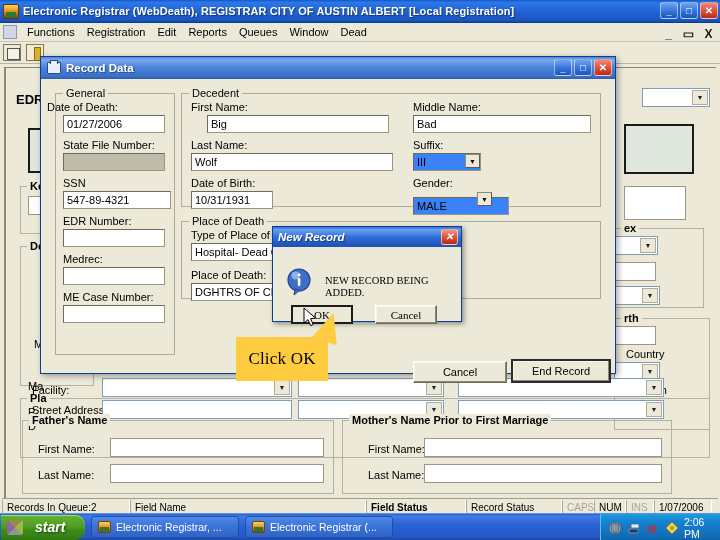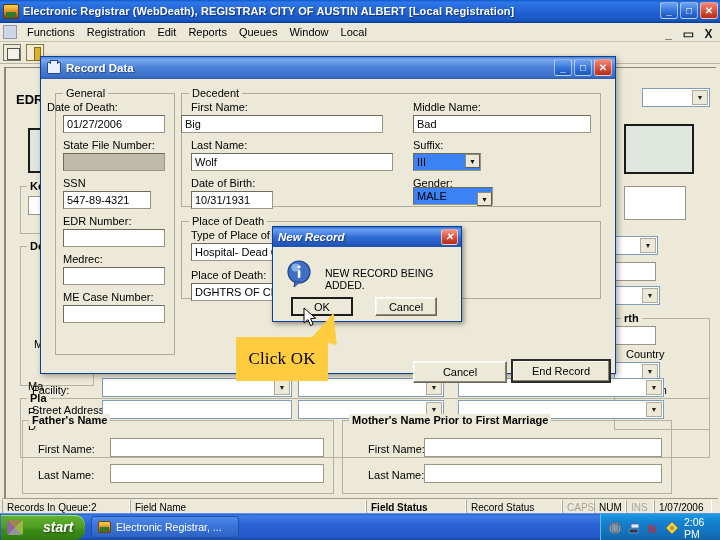--- a/index.html
+++ b/index.html
@@ -224,21 +224,21 @@
     text-shadow: 1px 1px 1px rgba(0,0,0,.4);
   }
   .modal-close {
     position: absolute; right: 3px; top: 2px;
     width: 17px; height: 16px; border-radius: 3px;
     border: 1px solid #ffffff99;
     background: linear-gradient(180deg,#f39283,#d8503a 55%,#ae2a14);
     color: #fff; font-size: 10px; font-weight: bold;
     display: flex; align-items: center; justify-content: center; line-height: 1;
   }
-  .modal-body { position: absolute; left: 0; top: 20px; width: 190px; height: 76px; }
+  .modal-body { position: absolute; left: 0; top: 28px; width: 190px; height: 76px; font-family: Liberation Serif, serif; }
   .info-icon {
     position: absolute; left: 12px; top: 12px; width: 30px; height: 30px;
   }
   .modal-msg {
     position: absolute; left: 52px; top: 20px; width: 132px;
     font-size: 10.5px; color: #000; line-height: 12px;
   }
   .modal-btn {
     position: absolute; top: 50px; height: 19px; width: 62px;
     background: #ece9d8; font-size: 11px; color: #000;
@@ -272,21 +272,21 @@
   .taskbar {
     position: absolute; left: 0; bottom: 0; width: 720px; height: 27px;
     background: linear-gradient(180deg,#2e5fcf 0%,#3f7ce4 8%,#2b62d6 40%,#2458c8 88%,#1c46a8 100%);
     border-top: 1px solid #5d92f0;
     display: flex; align-items: center;
   }
   .start-btn {
     width: 84px; height: 25px; margin-left: 1px;
     background: linear-gradient(180deg,#63b331 0%,#4f9e22 45%,#3f8b18 60%,#2f7a10 100%);
     border-radius: 0 10px 10px 0;
-    display: flex; align-items: center; gap: 20px; padding-left: 6px;
+    display: flex; align-items: center; gap: 12px; padding-left: 6px;
     box-shadow: inset 0 1px 0 #9ae061;
   }
   .start-flag {
     width: 16px; height: 15px; flex: none;
     background:
       linear-gradient(135deg,#f04d4d 0 50%, #f2b83c 50% 100%);
     border-radius: 3px;
     position: relative;
   }
   .start-flag::after {
@@ -339,21 +339,21 @@
   </div>
 
   <div class="menubar">
     <div class="menu-sysicon"></div>
     <div class="menu-item">Functions</div>
     <div class="menu-item">Registration</div>
     <div class="menu-item">Edit</div>
     <div class="menu-item">Reports</div>
     <div class="menu-item">Queues</div>
     <div class="menu-item">Window</div>
-    <div class="menu-item">Local</div>
+    <div class="menu-item">Dead</div>
     <div class="mdi-btns">
       <div class="mdi-btn">_</div>
       <div class="mdi-btn">▭</div>
       <div class="mdi-btn">X</div>
     </div>
   </div>
 
   <div class="toolbar">
     <div class="tb-icon copy"></div>
     <div class="tb-icon door"></div>
@@ -396,20 +396,23 @@
       <div class="arrow">▼</div>
     </div>
     <div class="bg-combo" style="left:96px; top:332px; width:190px;"></div>
     <div class="bg-combo" style="left:292px; top:332px; width:146px;">
       <div class="arrow">▼</div>
     </div>
 
     <div class="bg-bigbox" style="left:618px; top:56px; width:70px; height:50px;"></div>
     <div class="bg-field" style="left:618px; top:118px; width:62px; height:34px;"></div>
 
+    <div class="bg-group" style="left:608px; top:160px; width:90px; height:80px;">
+      <span class="bg-group-title">ex</span>
+    </div>
     <div class="bg-combo" style="left:608px; top:168px; width:44px;">
       <div class="arrow">▼</div>
     </div>
     <div class="bg-field" style="left:608px; top:194px; width:42px;"></div>
     <div class="bg-combo" style="left:608px; top:218px; width:46px;">
       <div class="arrow">▼</div>
     </div>
 
     <div class="bg-group" style="left:608px; top:250px; width:96px; height:112px;">
       <span class="bg-group-title">rth</span>
@@ -471,54 +474,54 @@
       <div class="grp" style="left:14px; top:14px; width:120px; height:262px;">
         <span class="grp-title">General</span>
       </div>
       <span class="lbl" style="left:6px; top:22px;">Date of Death:</span>
       <div class="txt" style="left:22px; top:36px; width:102px;">01/27/2006</div>
 
       <span class="lbl" style="left:22px; top:60px;">State File Number:</span>
       <div class="txt disabled" style="left:22px; top:74px; width:102px;"></div>
 
       <span class="lbl" style="left:22px; top:98px;">SSN</span>
-      <div class="txt" style="left:22px; top:112px; width:88px;">547-89-4321</div>
+      <div class="txt" style="left:22px; top:112px; width:108px;">547-89-4321</div>
 
       <span class="lbl" style="left:22px; top:136px;">EDR Number:</span>
       <div class="txt" style="left:22px; top:150px; width:102px;"></div>
 
       <span class="lbl" style="left:22px; top:174px;">Medrec:</span>
       <div class="txt" style="left:22px; top:188px; width:102px;"></div>
 
       <span class="lbl" style="left:22px; top:212px;">ME Case Number:</span>
       <div class="txt" style="left:22px; top:226px; width:102px;"></div>
 
       <div class="grp" style="left:140px; top:14px; width:420px; height:114px;">
         <span class="grp-title">Decedent</span>
       </div>
       <span class="lbl" style="left:150px; top:22px;">First Name:</span>
-      <div class="txt" style="left:140px; top:36px; width:202px;">Big</div>
+      <div class="txt" style="left:166px; top:36px; width:182px;">Big</div>
 
       <span class="lbl" style="left:372px; top:22px;">Middle Name:</span>
       <div class="txt" style="left:372px; top:36px; width:178px;">Bad</div>
 
       <span class="lbl" style="left:150px; top:60px;">Last Name:</span>
       <div class="txt" style="left:150px; top:74px; width:202px;">Wolf</div>
 
       <span class="lbl" style="left:372px; top:60px;">Suffix:</span>
       <div class="cmb" style="left:372px; top:74px; width:68px;">III</div>
       <div class="cmb" style="left:372px; top:74px; width:68px; background:transparent; border:none; pointer-events:none;">
         <div class="arw">▼</div>
       </div>
 
       <span class="lbl" style="left:150px; top:98px;">Date of Birth:</span>
       <div class="txt" style="left:150px; top:112px; width:82px;">10/31/1931</div>
 
       <span class="lbl" style="left:372px; top:98px;">Gender:</span>
-      <div class="cmb" style="left:372px; top:108px; width:80px;">MALE</div>
+      <div class="cmb" style="left:372px; top:118px; width:96px;">MALE</div>
       <div class="cmb" style="left:372px; top:112px; width:80px; background:transparent; border:none; pointer-events:none;">
         <div class="arw">▼</div>
       </div>
 
       <div class="grp" style="left:140px; top:142px; width:420px; height:78px;">
         <span class="grp-title">Place of Death</span>
       </div>
       <span class="lbl" style="left:150px; top:150px;">Type of Place of Death:</span>
       <div class="txt" style="left:150px; top:164px; width:180px;">Hospital- Dead On Arrival</div>
 
@@ -562,20 +565,24 @@
   </div>
 
   <div class="taskbar">
     <div class="start-btn">
       <div class="start-flag"></div>
       <span class="start-label">start</span>
     </div>
     <div class="task-btn" style="width:148px;">
       <span class="task-icon"></span>
       <span>Electronic Registrar, ...</span>
+    </div>
+    <div class="task-btn" style="width:148px;">
+      <span class="task-icon"></span>
+      <span>Electronic Registrar (...</span>
     </div>
     <div class="tray">
       <span class="tray-icon">
         <svg width="14" height="14" viewBox="0 0 14 14">
           <circle cx="7" cy="7" r="6" fill="#b8c6d6" stroke="#4a5a6a"></circle>
           <path d="M7 2 L11 4 V8 Q11 11 7 12 Q3 11 3 8 V4 Z" fill="#7f96ad" stroke="#33485e" stroke-width=".8"></path>
         </svg>
       </span>
       <span class="tray-icon">
         <svg width="14" height="14" viewBox="0 0 14 14">

